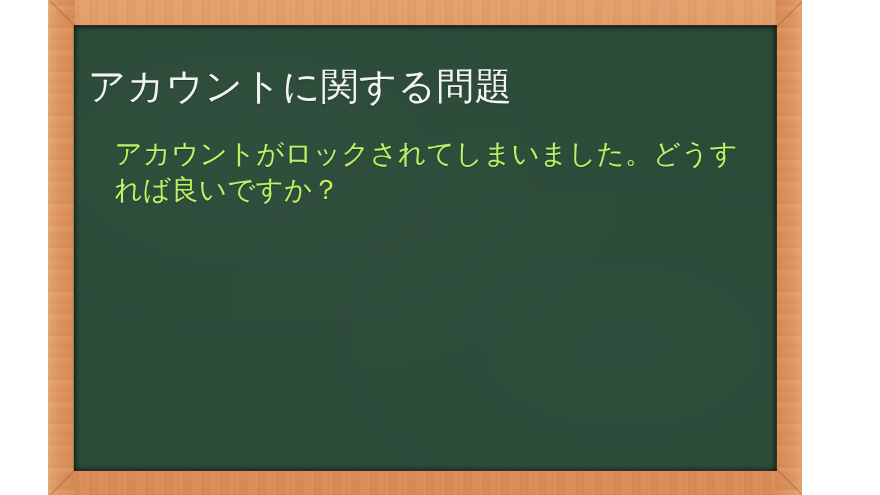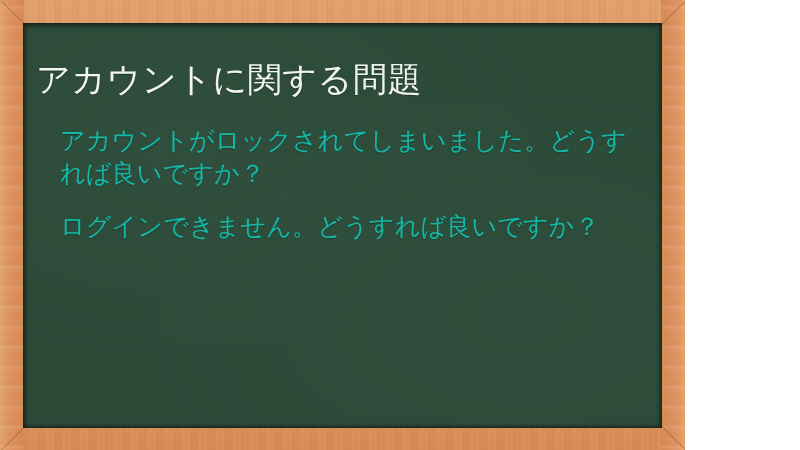--- a/index.html
+++ b/index.html
@@ -15,20 +15,21 @@
   }
 
   
   .slide {
     position: relative;
     width: 685px;
     height: 450px;
     box-sizing: border-box;
     background: #d98f5c;
     overflow: hidden;
+    margin-left: 44px;
   }
 
   
   .wood-frame {
     position: absolute;
     inset: 0;
     background:
       repeating-linear-gradient(
         90deg,
         rgba(255,255,255,0.00) 0px,
@@ -143,21 +144,21 @@
     text-shadow: 0 1px 1px rgba(0,0,0,0.25);
   }
 
   
   .board-list {
     list-style: none;
     margin: 19px 0 0 0;
     padding: 0 0 0 24px;
   }
   .board-item {
-    color: #14b8a6;
+    color: #bef264;
     font-size: 25px;
     line-height: 33px;
     font-weight: 400;
     letter-spacing: 0.2px;
     margin-bottom: 20px;
     text-shadow: 0 1px 1px rgba(0,0,0,0.22);
   }
   .board-item:last-child { margin-bottom: 0; }
 
   
@@ -187,21 +188,20 @@
   <div class="miter bl"></div>
   <div class="miter br"></div>
 
   <div class="board">
     <div class="board-inner">
 
       <h1 class="board-title">アカウントに関する問題</h1>
 
       <ul class="board-list">
         <li class="board-item">アカウントがロックされてしまいました。どうすれば良いですか？</li>
-        <li class="board-item">ログインできません。どうすれば良いですか？</li>
       </ul>
 
     </div>
 
     <div class="chalk-stick"></div>
   </div>
 
 </div>
 
 </body></html>

